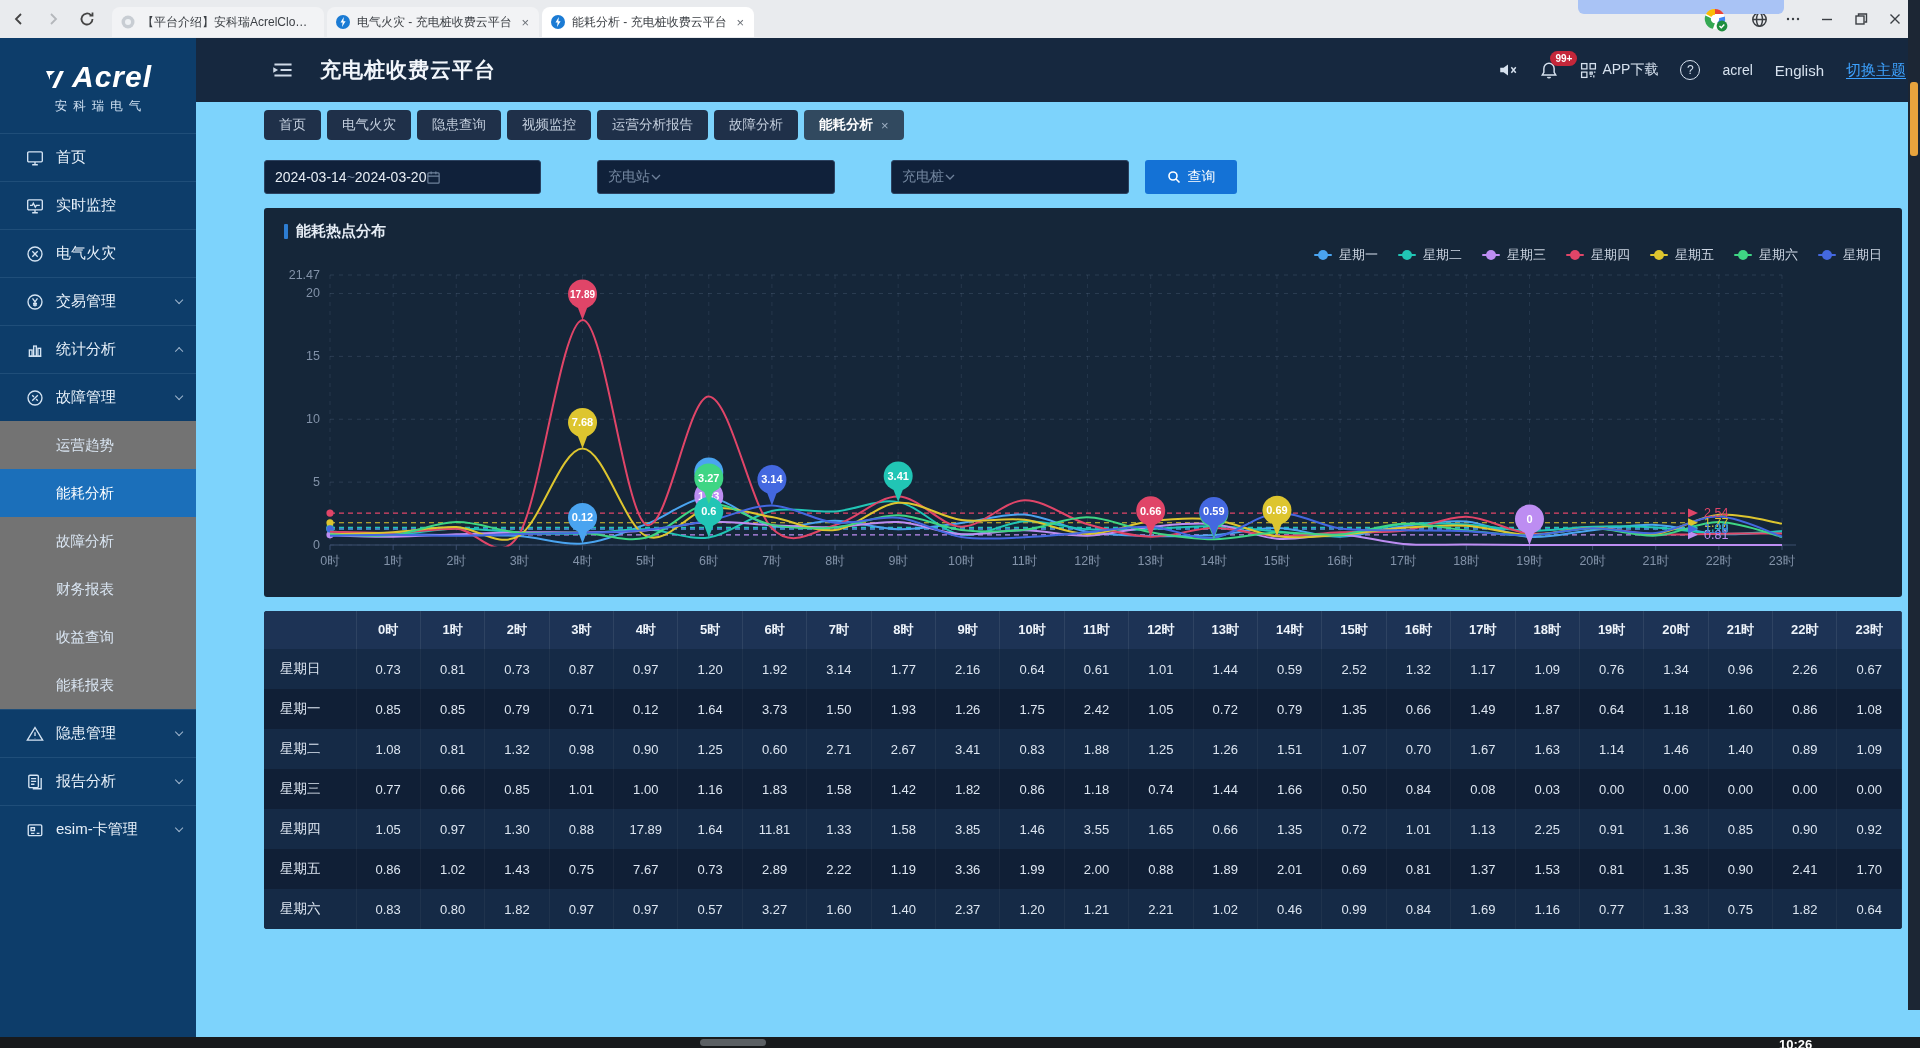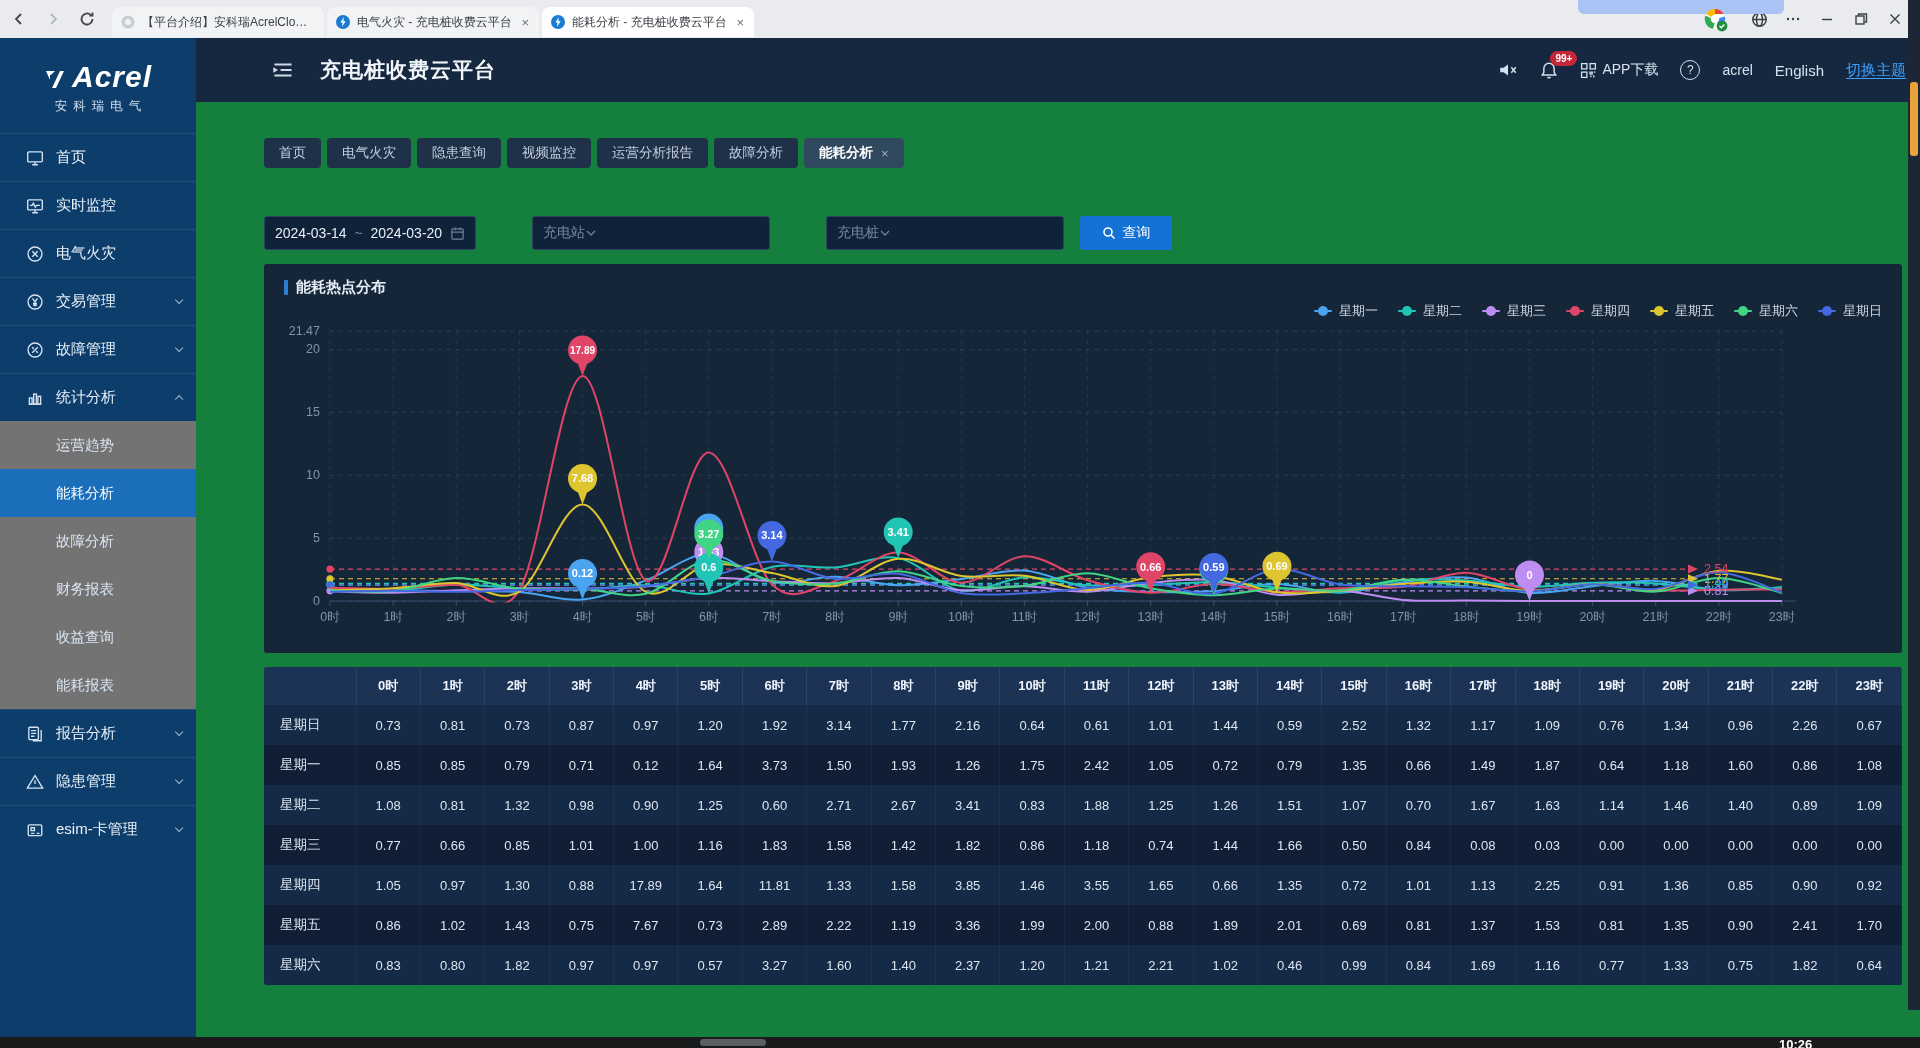--- a/index.html
+++ b/index.html
@@ -33,21 +33,21 @@
   .side-item { height:48px; display:flex; align-items:center; gap:12px; padding:0 14px 0 26px; font-size:15px; cursor:pointer;
     border-top:1px solid rgba(130,165,200,0.16); }
   .side-item svg { width:18px; height:18px; stroke:#d5e4f3; stroke-width:1.2; fill:none; flex:none; }
   .side-item .lbl { flex:1; }
   .chev { border:solid #9db4cc; border-width:0 1.5px 1.5px 0; padding:2.6px; transform:rotate(45deg); margin-top:-3px; }
   .chev.up { transform:rotate(-135deg); margin-top:4px; }
   .submenu { background:#737373; }
   .sub-item { height:48px; display:flex; align-items:center; padding-left:56px; font-size:14.5px; color:#dbe7f4; cursor:pointer; }
   .sub-item.active { background:#1b6fba; color:#ffffff; }
 
-  .main { flex:1; display:flex; flex-direction:column; background:#15803d; min-width:0;gap:28px; }
+  .main { flex:1; display:flex; flex-direction:column; background:#7dd3fc; min-width:0; }
   .app-header { height:64px; background:#16283f; display:flex; align-items:center; padding:0 14px 0 76px; flex:none; }
   .collapse-btn { cursor:pointer; margin-right:26px; display:flex; }
   .collapse-btn svg { stroke:#cfdae8; stroke-width:1.6; fill:#cfdae8; }
   .page-title { font-size:21px; font-weight:bold; color:#f2f6fb; letter-spacing:1px; }
   .hdr-right { margin-left:auto; display:flex; align-items:center; gap:22px; color:#d6e1ee; font-size:14px; }
   .hdr-ic { display:flex; align-items:center; cursor:pointer; position:relative; }
   .hdr-ic svg { stroke:#d6e1ee; stroke-width:1.3; fill:none; }
   .badge { position:absolute; top:-10px; left:10px; background:#c4273a; color:#fff; font-size:10px; font-weight:bold;
     padding:2px 5px; border-radius:8px; white-space:nowrap; }
   .app-dl { display:flex; align-items:center; gap:5px; cursor:pointer; }
@@ -58,21 +58,21 @@
   .tab-strip { height:46px; display:flex; align-items:center; gap:6px; padding-left:68px; flex:none; }
   .chip { height:30px; background:#1f3049; border-radius:4px; padding:0 15px; display:flex; align-items:center; gap:8px;
     font-size:13.5px; color:#c3cedd; cursor:pointer; }
   .chip.active { background:#31495f; color:#ffffff; font-weight:bold; }
   .chip .x { color:#9fb0c4; font-weight:normal; font-size:13px; }
 
   .content { padding:10px 18px 0 68px; }
   .filter-row { display:flex; align-items:center; gap:12px; margin-top:2px; }
   .f-box { height:34px; background:#10213a; border:1px solid #2b4260; border-radius:3px; display:flex; align-items:center;
     padding:0 10px; color:#e8eef5; font-size:14px; }
-  .date-box { width:212px; justify-content:space-between; }
+  .date-box { width:277px; justify-content:flex-start; }
   .sel-box { width:238px; justify-content:flex-start; color:#7487a0;margin-left:44px; }
   .sel-box .ph { color:#7487a0; }
   .f-box svg { stroke:#6e819a; stroke-width:1.3; fill:none; }
   .q-btn { height:34px; width:92px; margin-left:4px; background:#1472d6; border:none; border-radius:3px; color:#fff; font-size:14px;
     display:flex; align-items:center; justify-content:center; gap:7px; cursor:pointer; }
   .q-btn svg { stroke:#fff; stroke-width:1.6; fill:none; }
 
   .panel { background:#152639; border-radius:3px; margin-top:14px; width:1638px; }
   .chart-panel { padding:14px 20px 8px; }
   .panel-title { display:flex; align-items:center; gap:8px; font-size:15px; font-weight:bold; color:#e6edf5; }
@@ -230,58 +230,58 @@
         <div class="side-item">
           <svg viewBox="0 0 16 16">
             <circle cx="8" cy="8" r="6.2"></circle>
             <path d="M5.8 4.8L8 7.8l2.2-3M8 7.8V12M6.2 9.3h3.6M6.2 10.8h3.6"></path>
           </svg>
           <span class="lbl">交易管理</span>
           <span class="chev"></span>
         </div>
         <div class="side-item">
           <svg viewBox="0 0 16 16">
-            <circle cx="8" cy="8" r="6.2"></circle>
-            <path d="M5.5 10.5l5-5M5.5 5.5l1.6 1.6M8.9 8.9l1.6 1.6"></path>
-          </svg>
-          <span class="lbl">故障管理</span>
-          <span class="chev"></span>
-        </div>
-        <div class="side-item">
-          <svg viewBox="0 0 16 16">
             <path d="M2.5 13.5h11"></path>
             <rect x="3" y="8" width="2.4" height="5.5"></rect>
             <rect x="6.8" y="4.5" width="2.4" height="9"></rect>
             <rect x="10.6" y="6.5" width="2.4" height="7"></rect>
           </svg>
           <span class="lbl">统计分析</span>
           <span class="chev up"></span>
         </div>
+        <div class="side-item">
+          <svg viewBox="0 0 16 16">
+            <circle cx="8" cy="8" r="6.2"></circle>
+            <path d="M5.5 10.5l5-5M5.5 5.5l1.6 1.6M8.9 8.9l1.6 1.6"></path>
+          </svg>
+          <span class="lbl">故障管理</span>
+          <span class="chev"></span>
+        </div>
         <div class="submenu">
           <div class="sub-item">运营趋势</div>
           <div class="sub-item active">能耗分析</div>
           <div class="sub-item">故障分析</div>
           <div class="sub-item">财务报表</div>
           <div class="sub-item">收益查询</div>
           <div class="sub-item">能耗报表</div>
         </div>
         <div class="side-item">
           <svg viewBox="0 0 16 16">
+            <path d="M8 2.2L14.8 13.5H1.2z"></path>
+            <path d="M8 6.5v3.2M8 11.6v.2"></path>
+          </svg>
+          <span class="lbl">隐患管理</span>
+          <span class="chev"></span>
+        </div>
+        <div class="side-item">
+          <svg viewBox="0 0 16 16">
             <rect x="2.5" y="2" width="8.5" height="11" rx="1"></rect>
             <path d="M4.5 5h4.5M4.5 7.5h4.5M4.5 10h3M13.5 4.5v9.5H6"></path>
           </svg>
           <span class="lbl">报告分析</span>
-          <span class="chev"></span>
-        </div>
-        <div class="side-item">
-          <svg viewBox="0 0 16 16">
-            <path d="M8 2.2L14.8 13.5H1.2z"></path>
-            <path d="M8 6.5v3.2M8 11.6v.2"></path>
-          </svg>
-          <span class="lbl">隐患管理</span>
           <span class="chev"></span>
         </div>
         <div class="side-item">
           <svg viewBox="0 0 16 16">
             <rect x="2" y="3.5" width="12" height="9.5" rx="1"></rect>
             <path d="M4.5 6h3v2.5h-3zM4.5 11h3M9.5 11h2.5"></path>
           </svg>
           <span class="lbl">esim-卡管理</span>
           <span class="chev"></span>
         </div>

